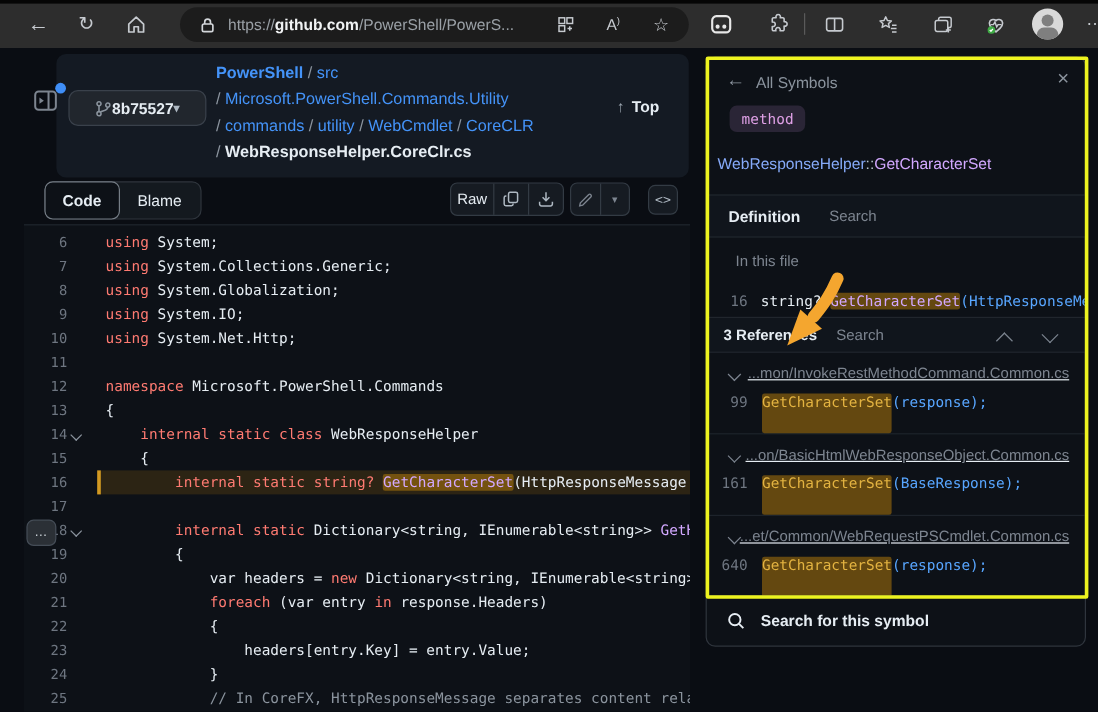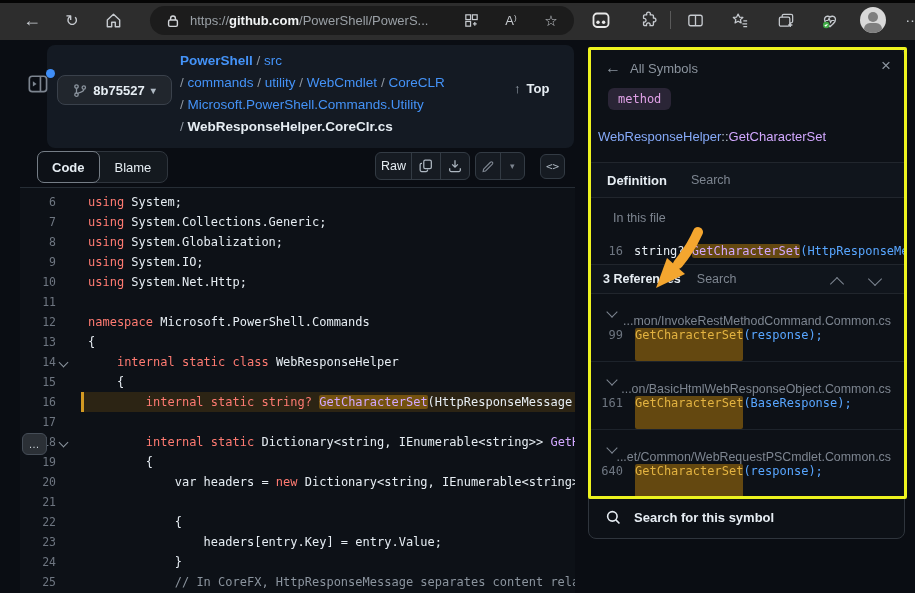--- a/index.html
+++ b/index.html
@@ -18,21 +18,21 @@
   #avatar .head{position:absolute;left:8px;top:5px;width:10px;height:10px;border-radius:50%;background:#7f7f7f;}
   #avatar .body{position:absolute;left:4px;top:16px;width:18px;height:12px;border-radius:7px;background:#7f7f7f;}
   #chrome .divider{position:absolute;left:670px;top:11px;width:1px;height:18px;background:#5a5a5a;}
   #more-dots{position:absolute;left:905px;top:8px;width:10px;overflow:hidden;color:#c6cacf;font-size:15px;letter-spacing:1px;}
   
   #page{position:absolute;left:0;top:40px;width:915px;height:553px;background:#0a0d13;}
   #file-header{position:absolute;left:47px;top:5px;width:527px;height:103px;background:#141a23;border-radius:8px;}
   #panel-toggle{position:absolute;left:28px;top:33px;width:24px;height:24px;}
   #panel-toggle .dot{position:absolute;right:-3px;top:-4px;width:9px;height:9px;border-radius:50%;background:#3f8ef7;}
   #commit-btn{position:absolute;left:57px;top:35px;width:113px;height:28px;background:#21262d;border:1px solid #3a414b;
-    border-radius:8px;display:flex;align-items:center;justify-content:center;gap:6px;color:#e6edf3;font-size:13px;font-weight:bold;}
+    border-radius:8px;display:flex;align-items:center;justify-content:center;color:#e6edf3;font-size:13px;font-weight:bold;}
   #commit-btn .caret{color:#aeb8c2;font-size:10px;}
   #breadcrumb{position:absolute;left:180px;top:10px;width:330px;font-size:13.5px;line-height:22px;}
   .bc-link{color:#4493f8;margin-top:40px;} .bc-linkb{color:#4493f8;font-weight:bold;} .bc-sep{color:#8d96a0;} .bc-file{color:#e6edf3;font-weight:bold;}
   #top-link{position:absolute;left:514px;top:41px;color:#e6edf3;font-size:13px;font-weight:bold;display:flex;gap:6px;align-items:center;}
   #top-link .arr{color:#9aa4ae;font-weight:normal;}
   
   #seg-control{position:absolute;left:37px;top:111px;height:32px;border:1px solid #2f353d;border-radius:8px;
     display:flex;align-items:stretch;background:#14191f;box-sizing:border-box;}
   #seg-code{border:1px solid #757d86;border-radius:7px;background:#0d1117;color:#e6edf3;font-weight:bold;font-size:13px;
     display:flex;align-items:center;padding:0 14px;margin:-1px;}
@@ -80,21 +80,21 @@
   #def-row .lnum{width:22px;text-align:right;color:#6e7681;margin-right:11px;flex:none;}
   .ds-p{color:#e6edf3;} .ds-b{color:#58a6ff;}
   .ds-defmatch{color:#d2a8ff;background:rgba(187,128,9,0.5);border-radius:2px;}
   #refs-head{height:30px;border-top:1px solid #21262d;border-bottom:1px solid #21262d;background:#10151c;
     display:flex;align-items:center;padding-left:14px;box-sizing:border-box;position:relative;}
   #refs-count{font-size:12.5px;font-weight:bold;color:#e6edf3;margin-right:16px;}
   #refs-search{font-size:12.5px;color:#7d8590;}
   .nav-chev{position:absolute;top:12px;width:9px;height:9px;border-right:1.8px solid #7d8590;border-bottom:1.8px solid #7d8590;}
   #chev-up{right:62px;transform:rotate(-135deg);top:14px;}
   #chev-down{right:24px;transform:rotate(45deg);top:9px;}
-  .ref-file-row{height:34px;display:flex;align-items:flex-end;position:relative;}
+  .ref-file-row{height:34px;display:flex;align-items:center;position:relative;text-decoration:underline;}
   .ref-file-row .fchev{position:absolute;left:19px;top:14px;width:7px;height:7px;border-right:1.6px solid #7d8590;border-bottom:1.6px solid #7d8590;transform:rotate(45deg);}
   .ref-file-row .fname{margin-left:auto;margin-right:13px;color:#7d8590;font-size:12.4px;white-space:nowrap;}
   .ref-code-row{height:34px;display:flex;font-family:"DejaVu Sans Mono",monospace;font-size:12px;
     padding-left:8px;box-sizing:border-box;border-bottom:1px solid #1d232b;white-space:pre;}
   .ref-code-row:last-child,.ref-code-row.nobord{border-bottom:none;}
   .ref-code-row .lnum{width:26px;text-align:right;color:#6e7681;margin-right:12px;flex:none;}
   .ref-match{color:#e3b341;background:rgba(187,128,9,0.5);border-radius:2px;}
   .ref-rest{color:#58a6ff;}
   #search-symbol-row{position:absolute;left:0;bottom:0;width:100%;height:42px;border-top:1px solid #2f353d;
     display:flex;align-items:center;gap:12px;padding-left:16px;box-sizing:border-box;}
@@ -210,22 +210,22 @@
       <circle cx="3.5" cy="11.7" r="1.7" fill="none" stroke="#8b949e" stroke-width="1.3"></circle>
       <circle cx="10.8" cy="4.6" r="1.7" fill="none" stroke="#8b949e" stroke-width="1.3"></circle>
       <path d="M3.5 5.3v4.6M10.8 6.4c0 3.1-4.5 2.4-6.4 4.2" fill="none" stroke="#8b949e" stroke-width="1.3"></path>
     </svg>
     <span>8b75527</span>
     <span class="caret">▾</span>
   </div>
 
   <div id="breadcrumb">
       <div class="bc-line"><span class="bc-linkb">PowerShell</span><span class="bc-sep"> / </span><span class="bc-link">src</span></div>
+      <div class="bc-line"><span class="bc-sep">/ </span><span class="bc-link">Microsoft.PowerShell.Commands.Utility</span></div>
       <div class="bc-line"><span class="bc-sep">/ </span><span class="bc-link">commands</span><span class="bc-sep"> / </span><span class="bc-link">utility</span><span class="bc-sep"> / </span><span class="bc-link">WebCmdlet</span><span class="bc-sep"> / </span><span class="bc-link">CoreCLR</span></div>
-      <div class="bc-line"><span class="bc-sep">/ </span><span class="bc-link">Microsoft.PowerShell.Commands.Utility</span></div>
       <div class="bc-line"><span class="bc-sep">/ </span><span class="bc-file">WebResponseHelper.CoreClr.cs</span></div>
     </div>
 
   <div id="top-link">
     <span class="arr">↑</span>
     <span>Top</span>
   </div>
 
   <div id="seg-control">
     <div id="seg-code">Code</div>
@@ -275,21 +275,21 @@
         <div class="crow"><span class="num">11</span><span class="car"></span><span class="ccell"></span></div>
         <div class="crow"><span class="num">12</span><span class="car"></span><span class="ccell"><span class="s-k">namespace</span><span class="s-p"> Microsoft.PowerShell.Commands</span></span></div>
         <div class="crow"><span class="num">13</span><span class="car"></span><span class="ccell"><span class="s-p">{</span></span></div>
         <div class="crow"><span class="num">14</span><span class="car"><span class="chev"></span></span><span class="ccell"><span class="s-p">    </span><span class="s-k">internal</span><span class="s-p"> </span><span class="s-k">static</span><span class="s-p"> </span><span class="s-k">class</span><span class="s-p"> WebResponseHelper</span></span></div>
         <div class="crow"><span class="num">15</span><span class="car"></span><span class="ccell"><span class="s-p">    {</span></span></div>
         <div class="crow"><span class="num">16</span><span class="car"></span><span class="ccell hl"><span class="s-p">        </span><span class="s-k">internal</span><span class="s-p"> </span><span class="s-k">static</span><span class="s-p"> </span><span class="s-k">string?</span><span class="s-p"> </span><span class="s-m">GetCharacterSet</span><span class="s-p">(HttpResponseMessage resp</span></span></div>
         <div class="crow"><span class="num">17</span><span class="car"></span><span class="ccell"></span></div>
         <div class="crow"><span class="num">18</span><span class="car"><span class="chev"></span></span><span class="ccell"><span class="s-p">        </span><span class="s-k">internal</span><span class="s-p"> </span><span class="s-k">static</span><span class="s-p"> Dictionary&lt;string, IEnumerable&lt;string&gt;&gt; </span><span class="s-f">GetHeade</span></span></div>
         <div class="crow"><span class="num">19</span><span class="car"></span><span class="ccell"><span class="s-p">        {</span></span></div>
         <div class="crow"><span class="num">20</span><span class="car"></span><span class="ccell"><span class="s-p">            var headers = </span><span class="s-k">new</span><span class="s-p"> Dictionary&lt;string, IEnumerable&lt;string&gt;&gt;(St</span></span></div>
-        <div class="crow"><span class="num">21</span><span class="car"></span></div>
+        <div class="crow"><span class="num">21</span><span class="car"></span><span class="ccell"><span class="s-p">            </span><span class="s-k">foreach</span><span class="s-p"> (var entry </span><span class="s-k">in</span><span class="s-p"> response.Headers)</span></span></div>
         <div class="crow"><span class="num">22</span><span class="car"></span><span class="ccell"><span class="s-p">            {</span></span></div>
         <div class="crow"><span class="num">23</span><span class="car"></span><span class="ccell"><span class="s-p">                headers[entry.Key] = entry.Value;</span></span></div>
         <div class="crow"><span class="num">24</span><span class="car"></span><span class="ccell"><span class="s-p">            }</span></span></div>
         <div class="crow"><span class="num">25</span><span class="car"></span><span class="ccell"><span class="s-p">            </span><span class="s-c">// In CoreFX, HttpResponseMessage separates content related</span></span></div>
       </div>
   </div>
   <div id="expand-btn">
       <span>…</span>
     </div>
 

